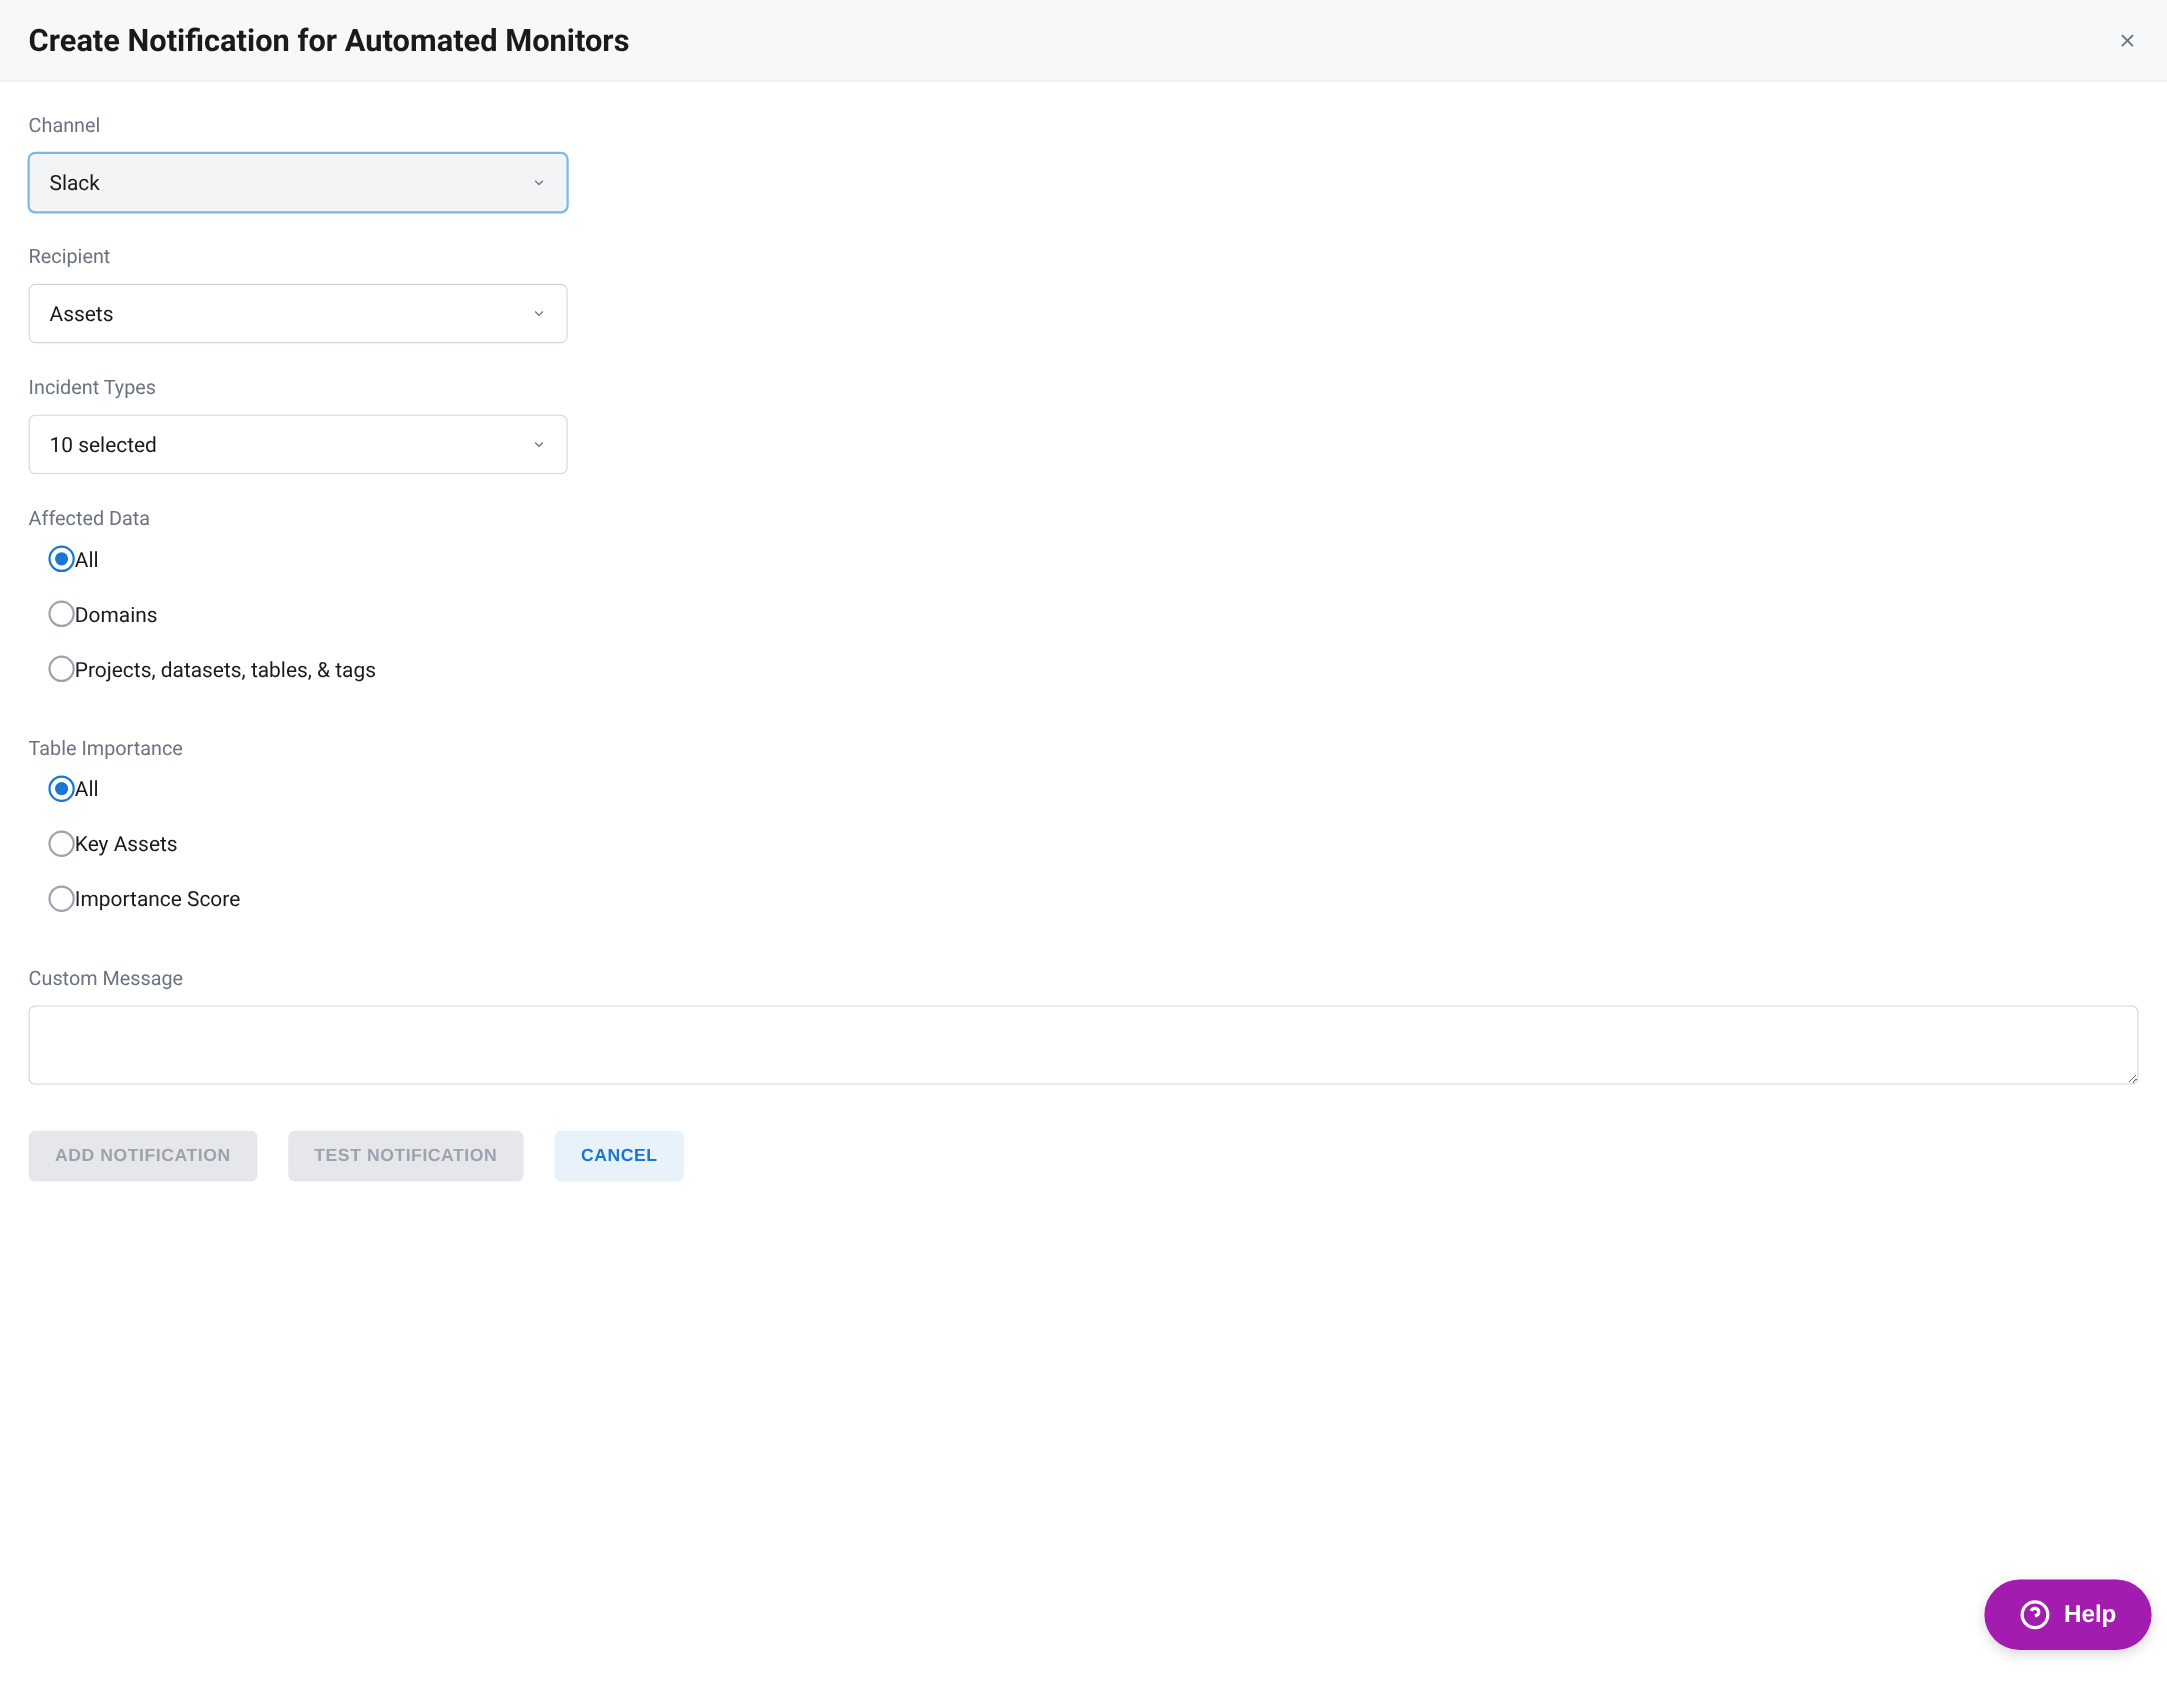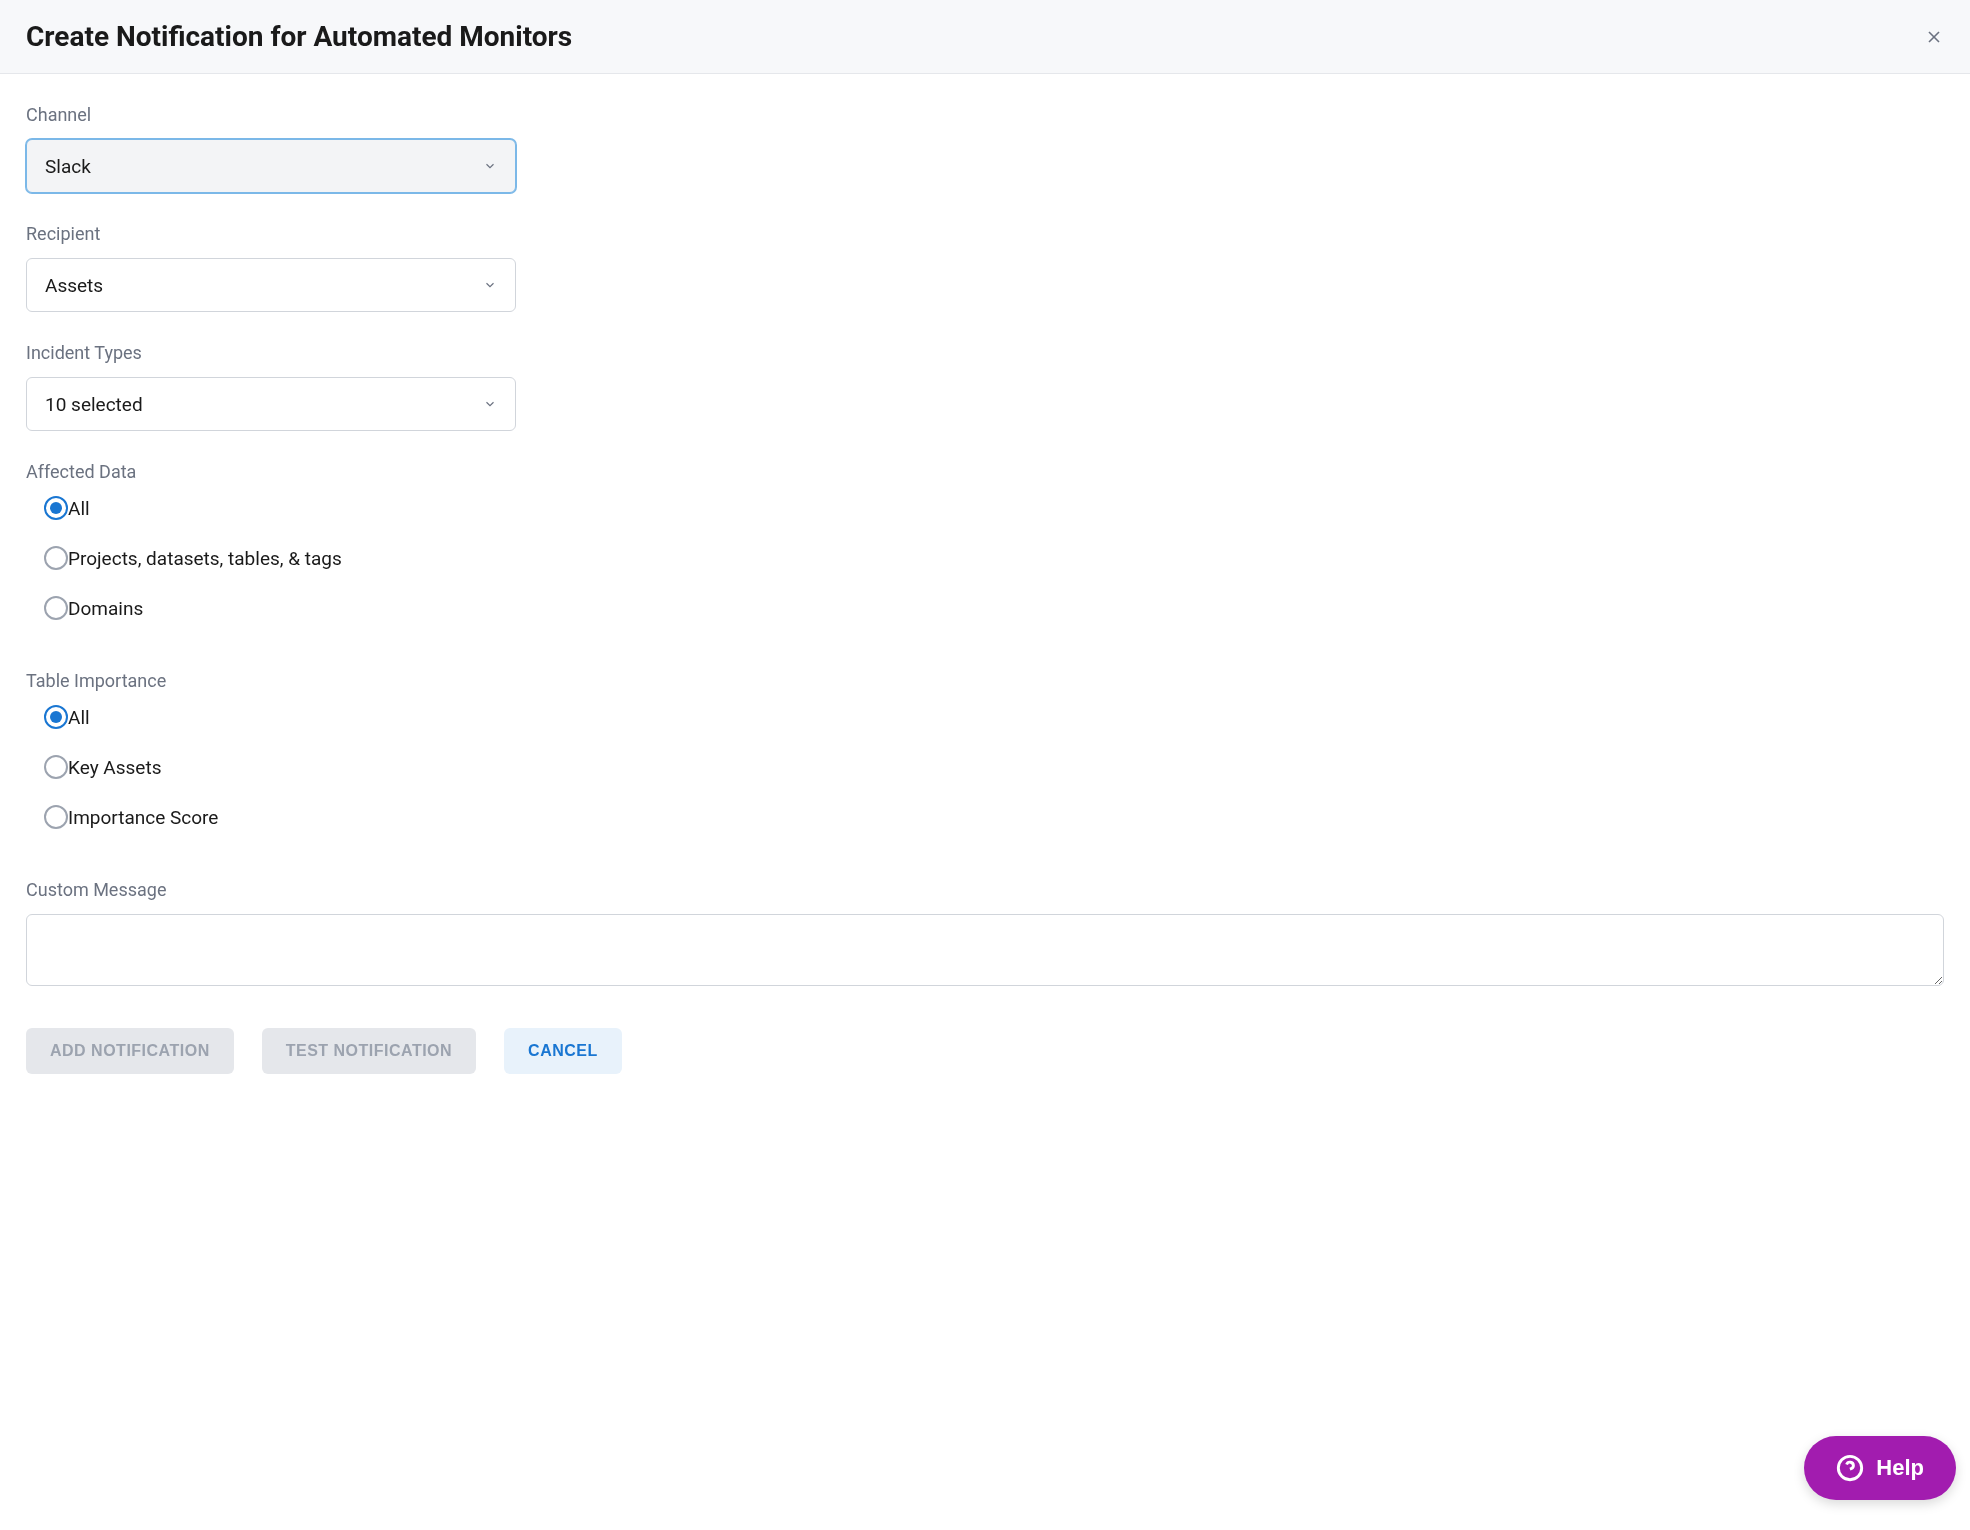--- a/index.html
+++ b/index.html
@@ -278,25 +278,25 @@
     <label class="form-label">Affected Data</label>
     <div class="radio-group">
       <div class="radio-option">
         <div class="radio-circle checked">
             <div class="radio-dot"></div>
           </div>
         <span class="radio-label">All</span>
       </div>
       <div class="radio-option">
         <div class="radio-circle"></div>
+        <span class="radio-label">Domains</span>
+      </div>
+      <div class="radio-option">
+        <div class="radio-circle"></div>
         <span class="radio-label">Projects, datasets, tables, &amp; tags</span>
-      </div>
-      <div class="radio-option">
-        <div class="radio-circle"></div>
-        <span class="radio-label">Domains</span>
       </div>
     </div>
   </div>
 
   <div class="form-group section-spacing">
     <label class="form-label">Table Importance</label>
     <div class="radio-group">
       <div class="radio-option">
         <div class="radio-circle checked">
             <div class="radio-dot"></div>

